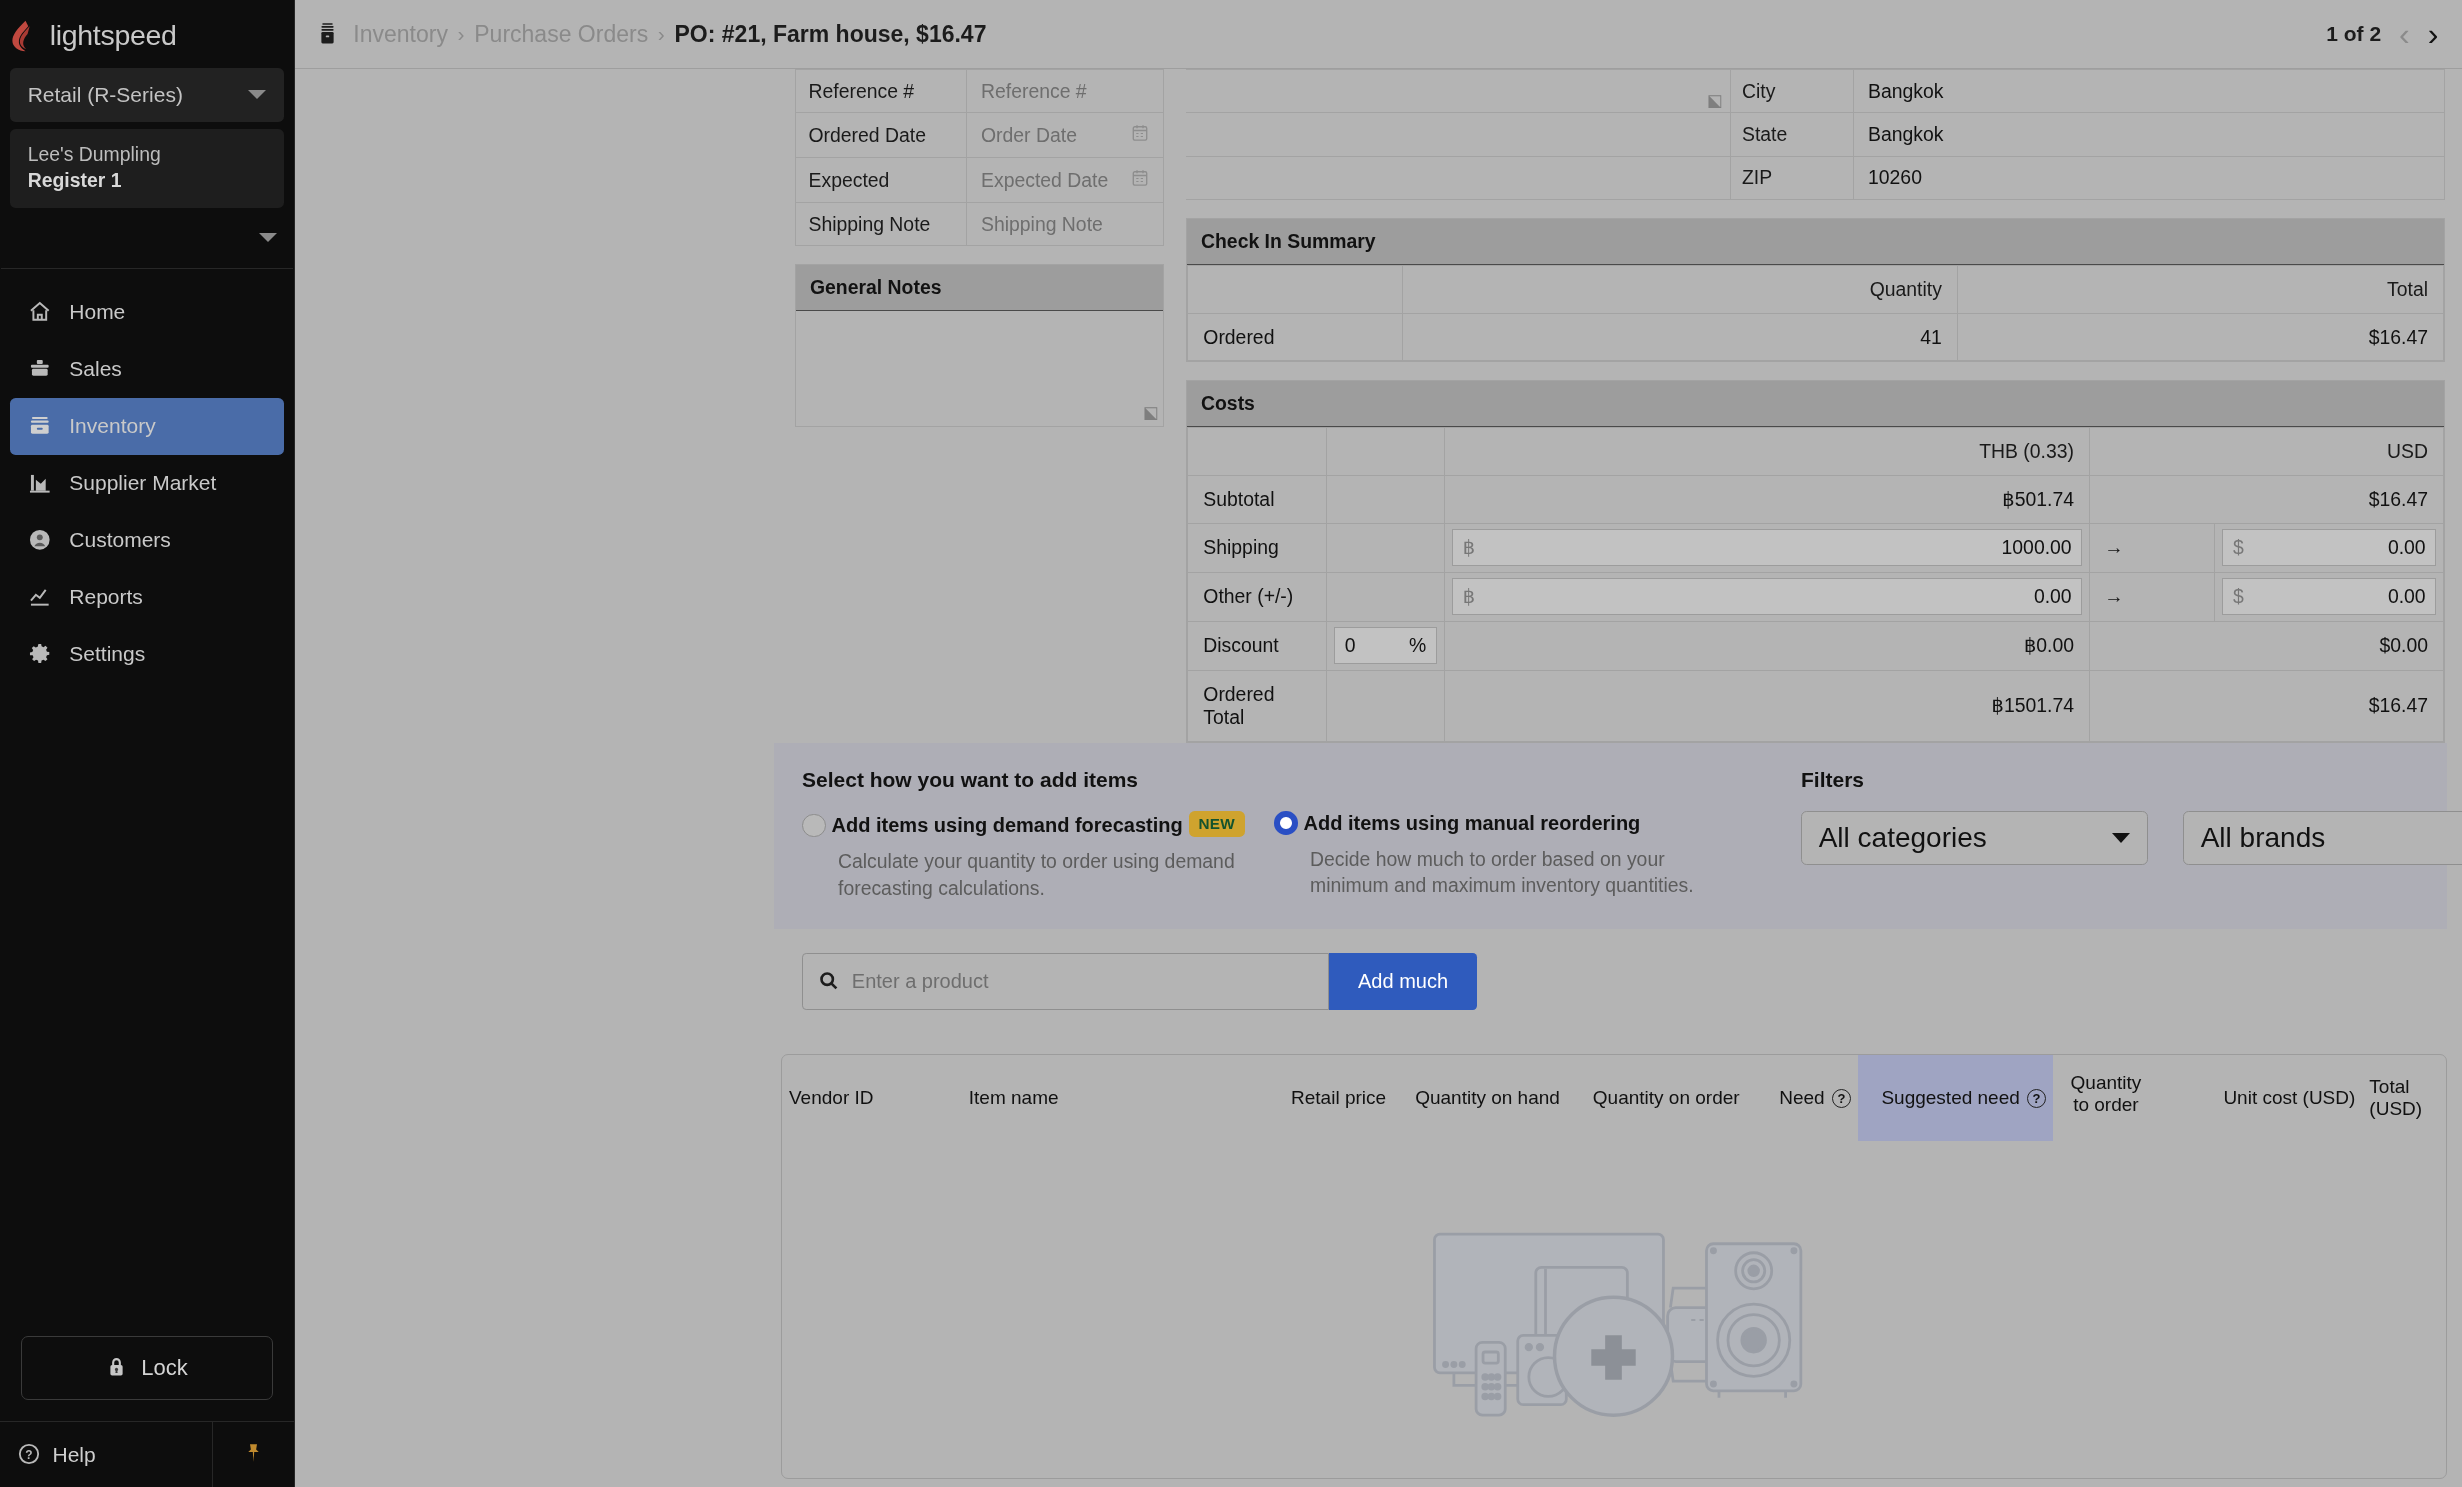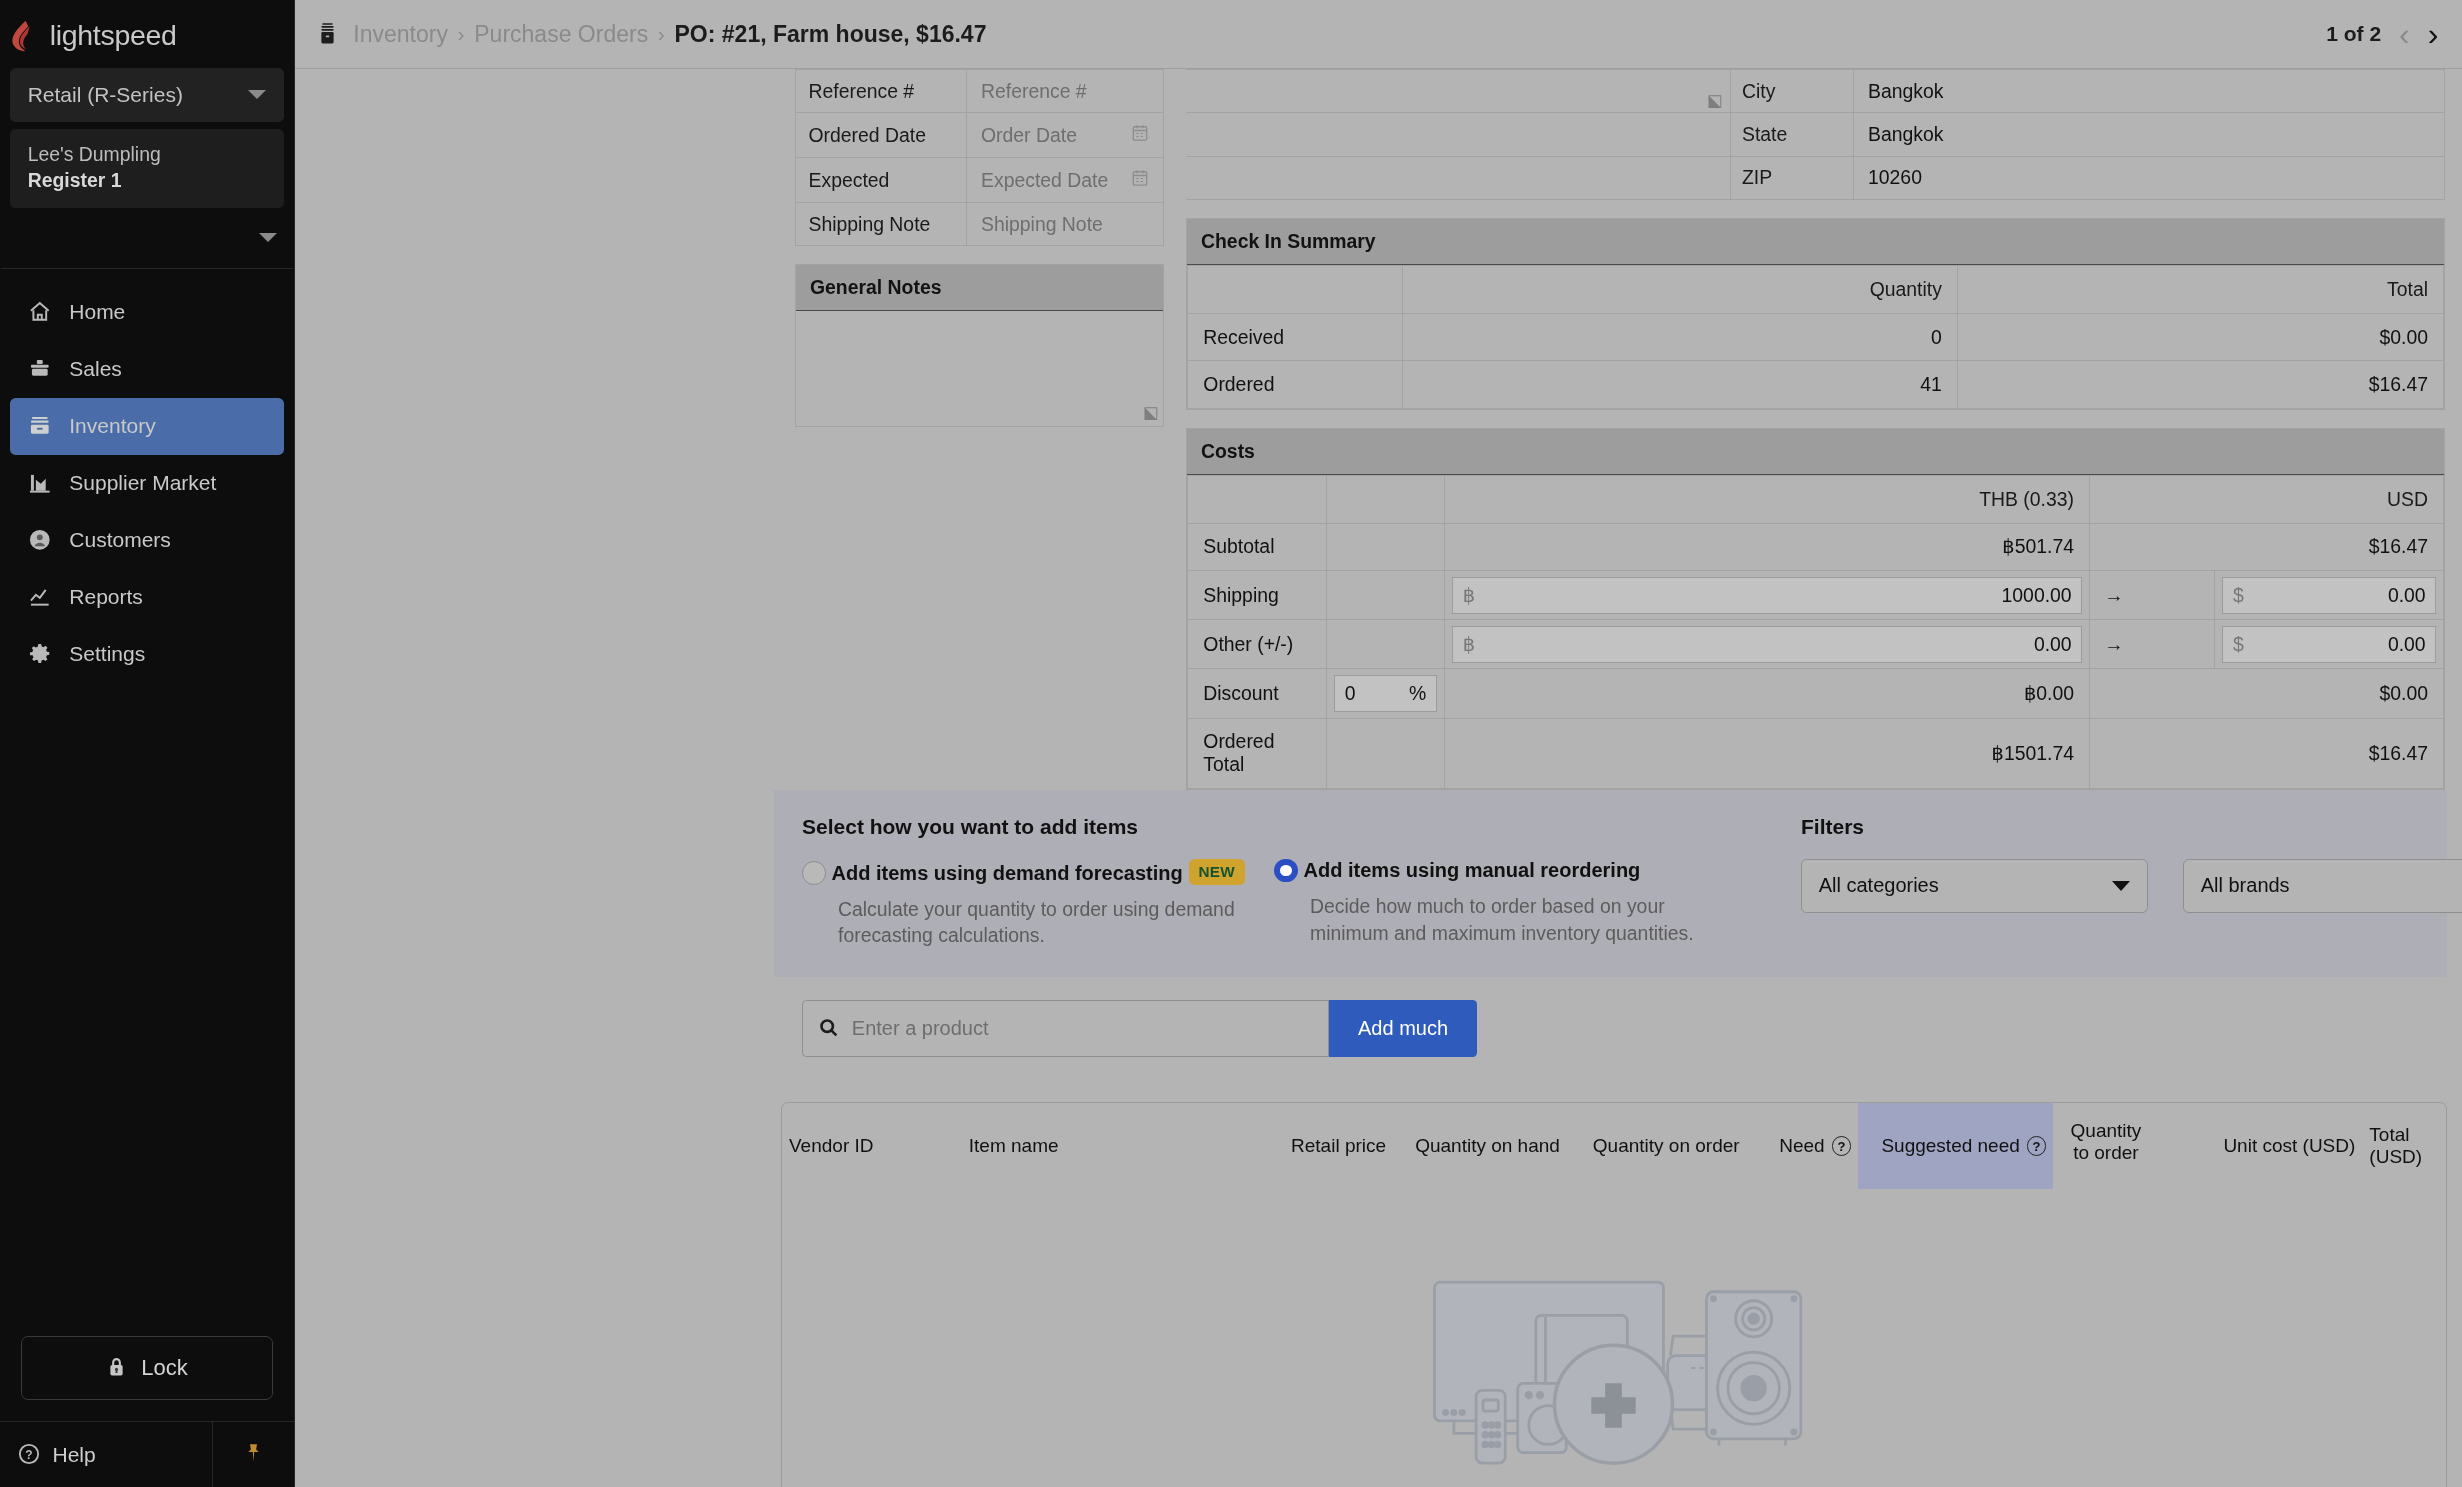--- a/index.html
+++ b/index.html
@@ -143,21 +143,21 @@
   .badge-new {
     background: #cfa32e; color: #14532d; font-size: 15.3px; font-weight: bold;
     padding: 4.2px 9.7px; border-radius: 5.6px; letter-spacing: 0.3px;
   }
   .radio-desc { font-size: 19.4px; color: #5c5c5c; line-height: 1.36; margin-top: 11px; padding-left: 36px; }
   .filters { margin-left: 83px; }
   .filters .lbl-h { font-size: 21px; color: #111; margin-bottom: 19.4px; }
   .selects { display: flex; gap: 35px; }
   .sel {
     width: 347px; height: 54px; background: #b4b4b4; border: 0.7px solid #8f8f8f; border-radius: 5.6px;
-    display: flex; align-items: center; padding: 0 16.7px; font-size: 20px; color: #111; cursor: pointer;
+    display: flex; align-items: center; padding: 0 16.7px; font-size: 28px; color: #111; cursor: pointer;
   }
   .sel .tri { margin-left: auto; width: 0; height: 0; border-left: 9px solid transparent;
               border-right: 9px solid transparent; border-top: 10.4px solid #111; }
 
   
   .searchrow { background: #b4b4b4; margin: 0 15.3px 0 479px; padding: 23.6px 28px 28px 28px; display: flex; }
   .search-box {
     width: 527px; height: 57px; background: #b4b4b4; border: 0.7px solid #8f8f8f; border-radius: 4.2px 0 0 4.2px;
     display: flex; align-items: center; padding: 0 15.3px; gap: 12.5px;
   }
@@ -426,25 +426,20 @@
             <div class="panel">
               <div class="panel-head">Check In Summary</div>
               <table class="sumtable">
                 <tbody>
                     <tr>
                   <th class="lbl"></th>
                   <th class="r">Quantity</th>
                   <th class="r">Total</th>
                 </tr>
                 <tr>
-                  <td>Received</td>
-                  <td class="r">0</td>
-                  <td class="r">$0.00</td>
-                </tr>
-                <tr>
                   <td>Ordered</td>
                   <td class="r">41</td>
                   <td class="r">$16.47</td>
                 </tr>
               </tbody>
                 </table>
             </div>
 
             <div class="panel">
               <div class="panel-head">Costs</div>

